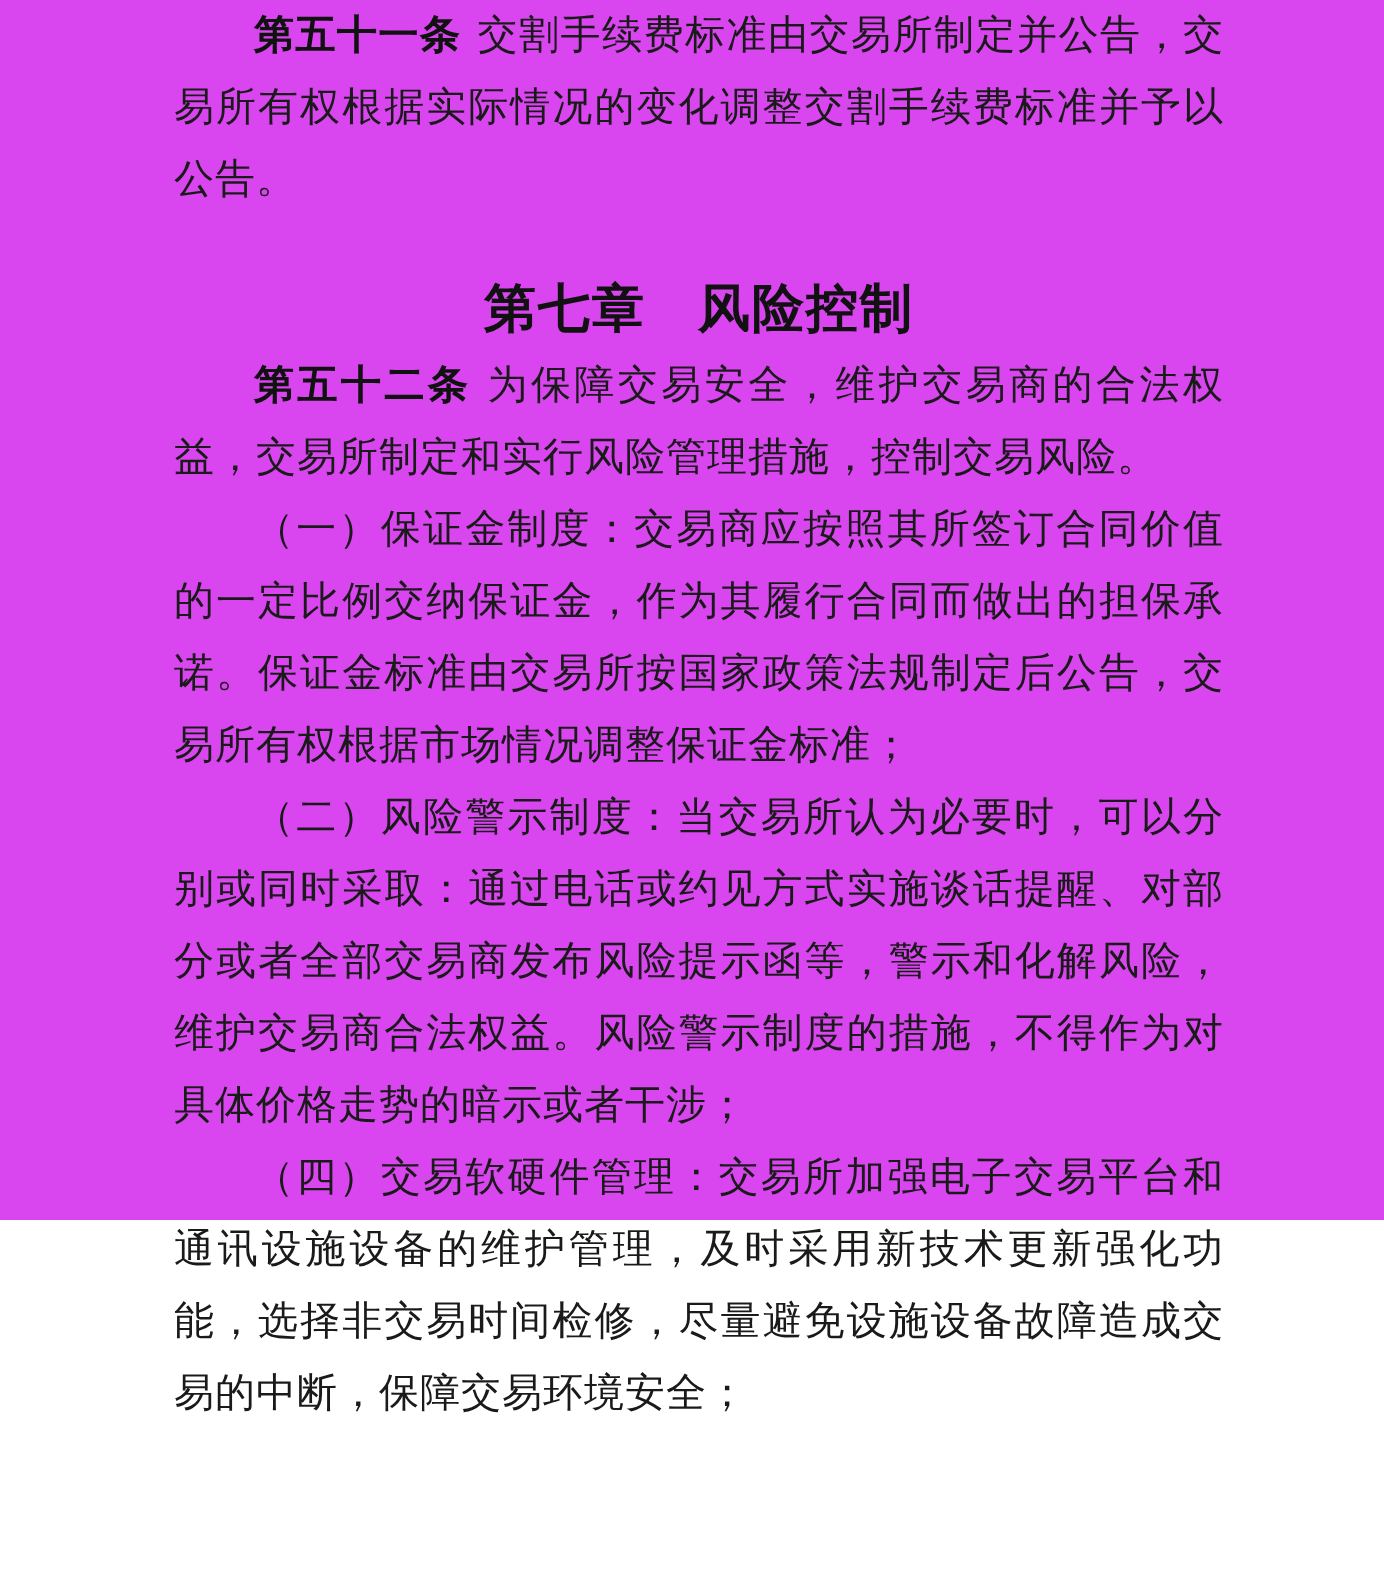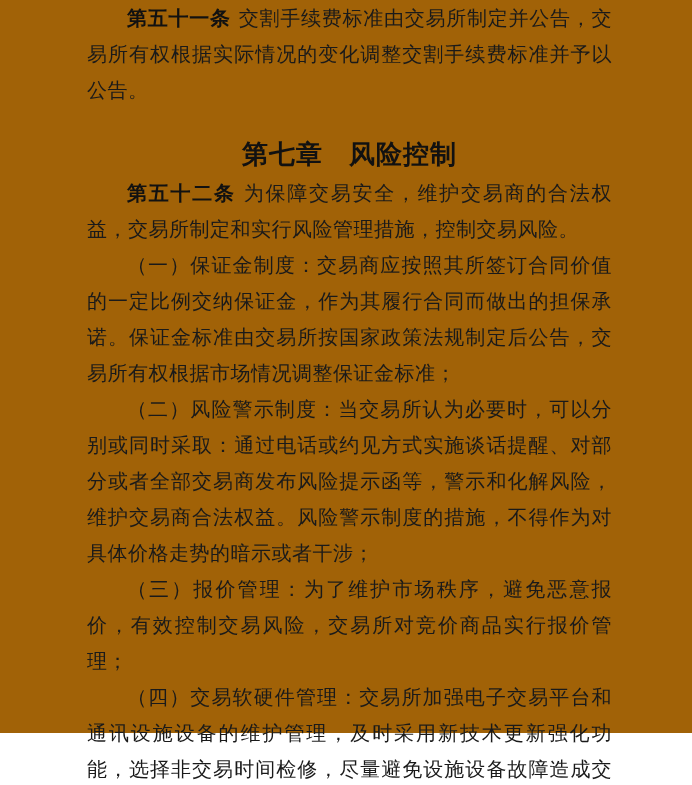--- a/index.html
+++ b/index.html
@@ -9,23 +9,23 @@
   }
   body {
     width: 692px;
     height: 785px;
     overflow: hidden;
     font-family: "Liberation Serif", "DejaVu Serif", serif;
   }
   .page {
     box-sizing: border-box;
     width: 692px;
-    height: 733px;
+    height: 610px;
     padding: 0 80px 0 87px;
-    background: #a16207;
+    background: #d946ef;
   }
   .para {
     margin: 0;
     font-size: 20px;
     line-height: 36px;
     color: #1a1a1a;
     text-align: justify;
     text-justify: inter-ideograph;
     text-indent: 2em;
     letter-spacing: 0.5px;
@@ -65,17 +65,16 @@
 
   <p class="para">
     <span class="article-no">第五十二条</span><span>为保障交易安全，维护交易商的合法权益，交易所制定和实行风险管理措施，控制交易风险。</span>
   </p>
 
 
   <p class="para">（一）保证金制度：交易商应按照其所签订合同价值的一定比例交纳保证金，作为其履行合同而做出的担保承诺。保证金标准由交易所按国家政策法规制定后公告，交易所有权根据市场情况调整保证金标准；</p>
 
   <p class="para">（二）风险警示制度：当交易所认为必要时，可以分别或同时采取：通过电话或约见方式实施谈话提醒、对部分或者全部交易商发布风险提示函等，警示和化解风险，维护交易商合法权益。风险警示制度的措施，不得作为对具体价格走势的暗示或者干涉；</p>
 
-  <p class="para">（三）报价管理：为了维护市场秩序，避免恶意报价，有效控制交易风险，交易所对竞价商品实行报价管理；</p>
 
   <p class="para">（四）交易软硬件管理：交易所加强电子交易平台和通讯设施设备的维护管理，及时采用新技术更新强化功能，选择非交易时间检修，尽量避免设施设备故障造成交易的中断，保障交易环境安全；</p>
 
 </div>
 
 </body></html>

